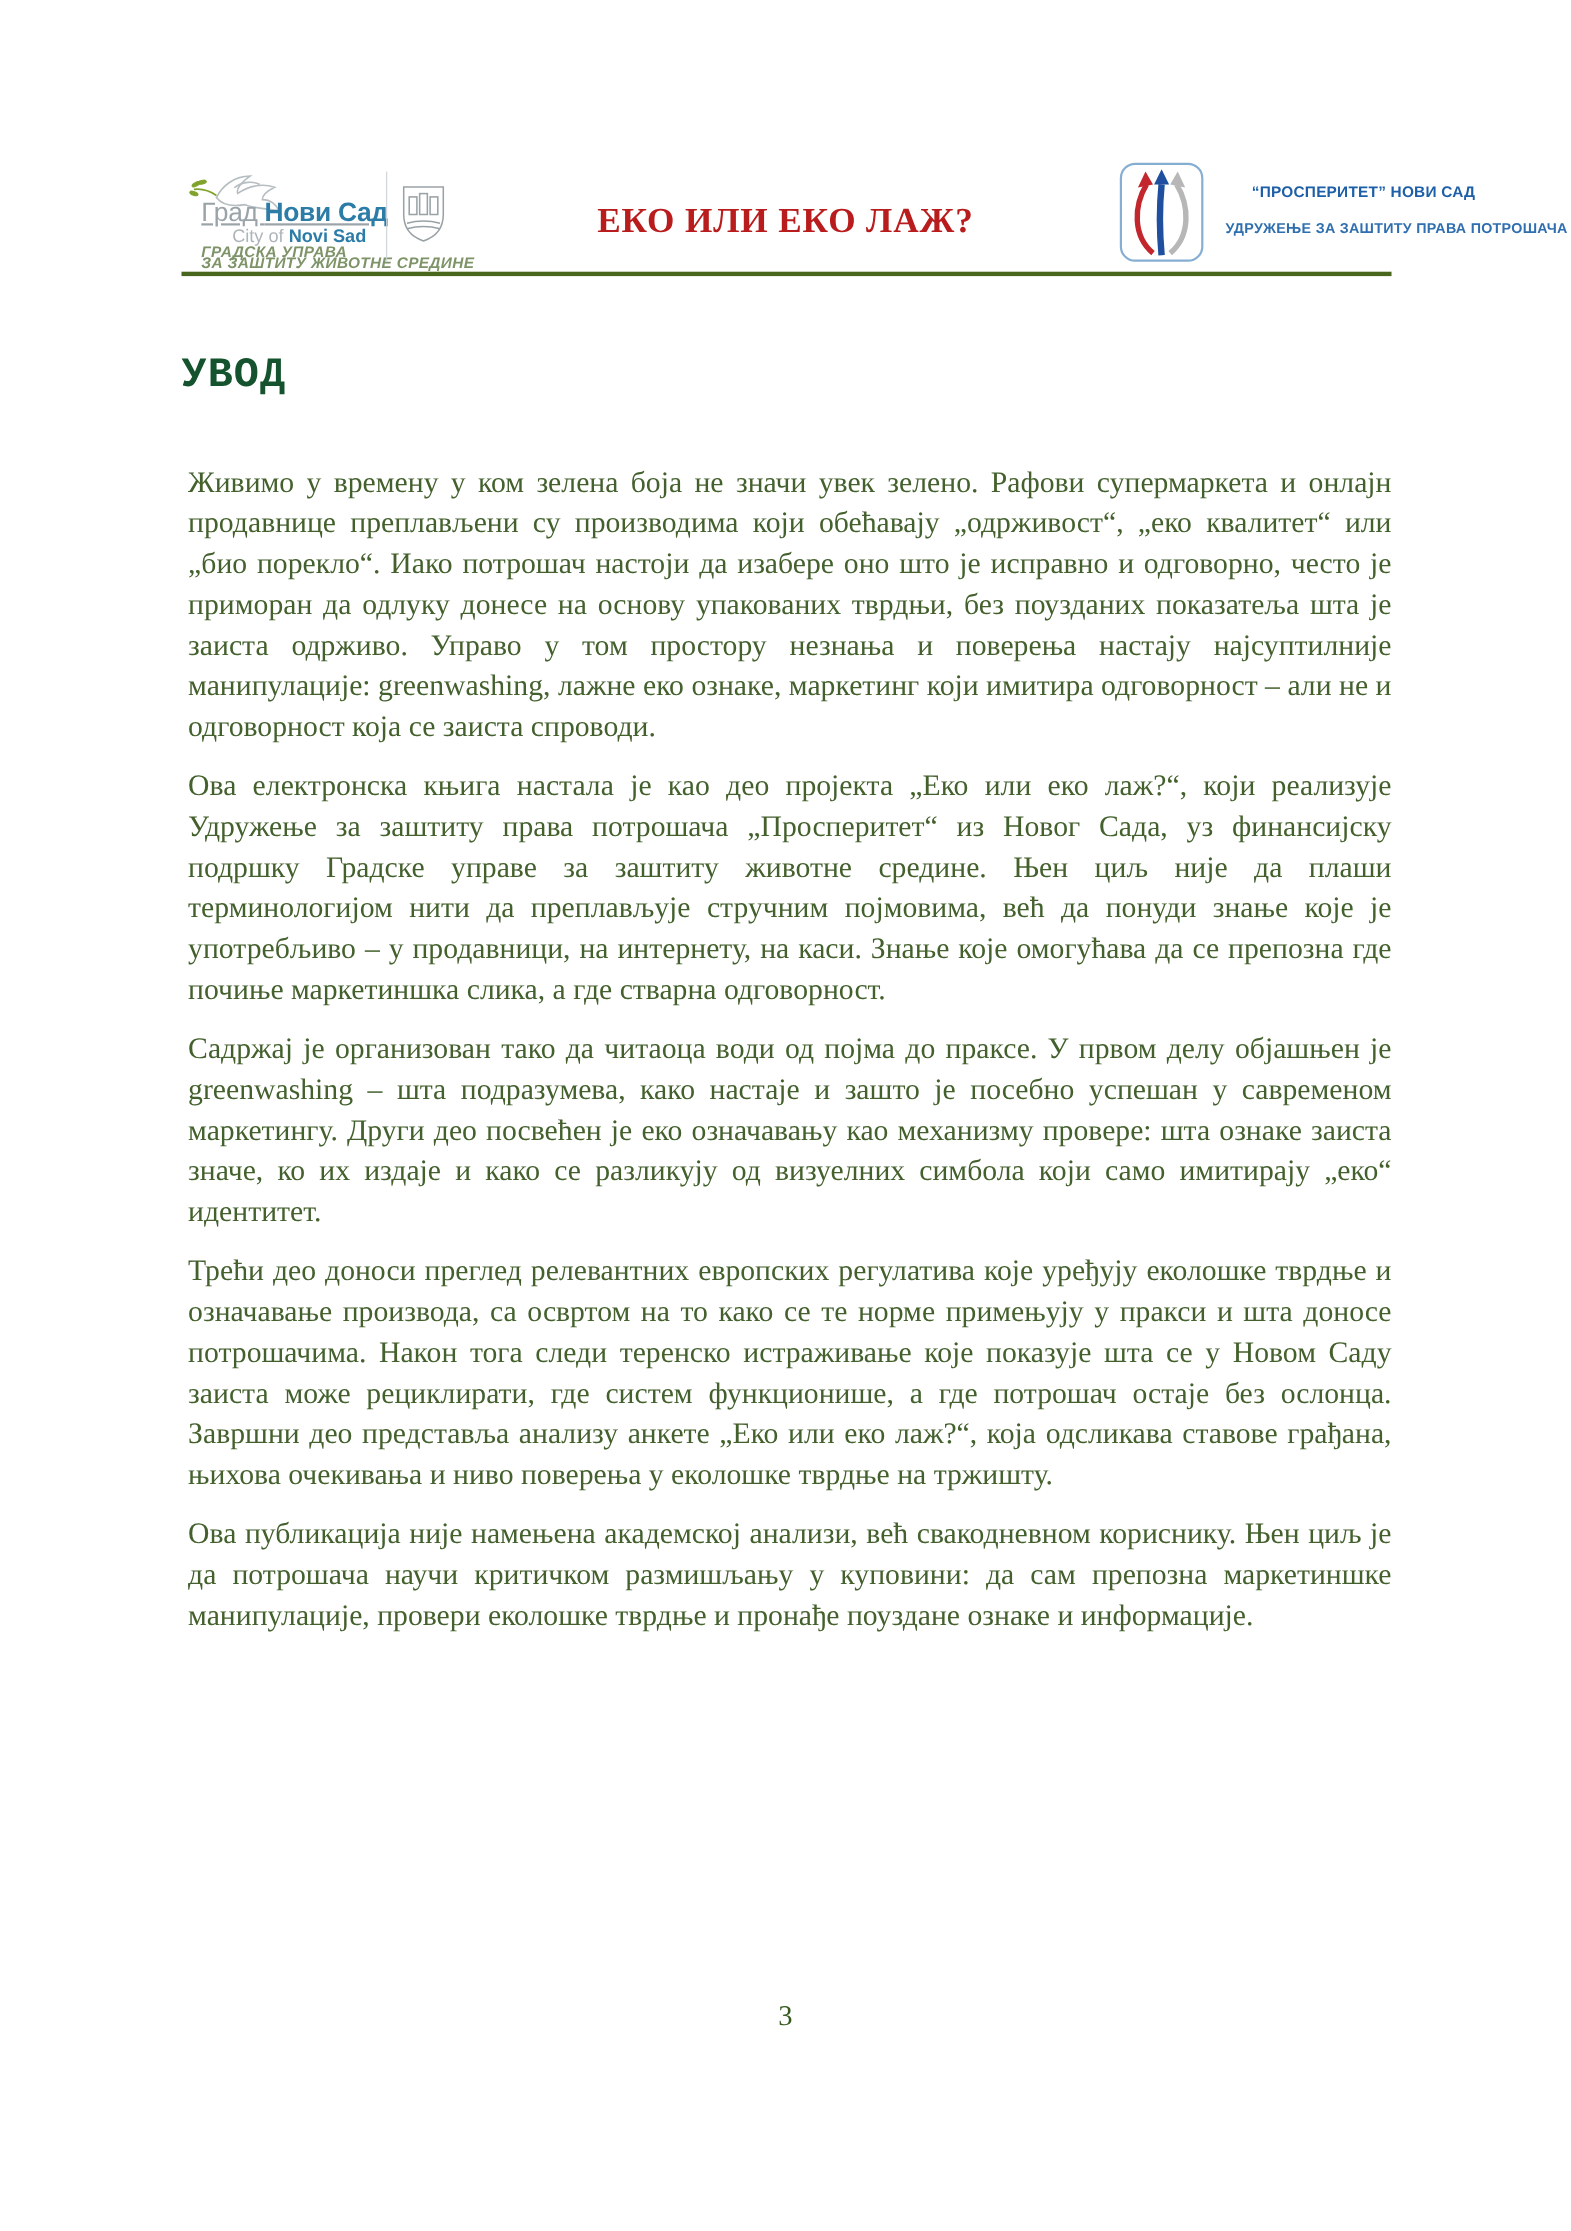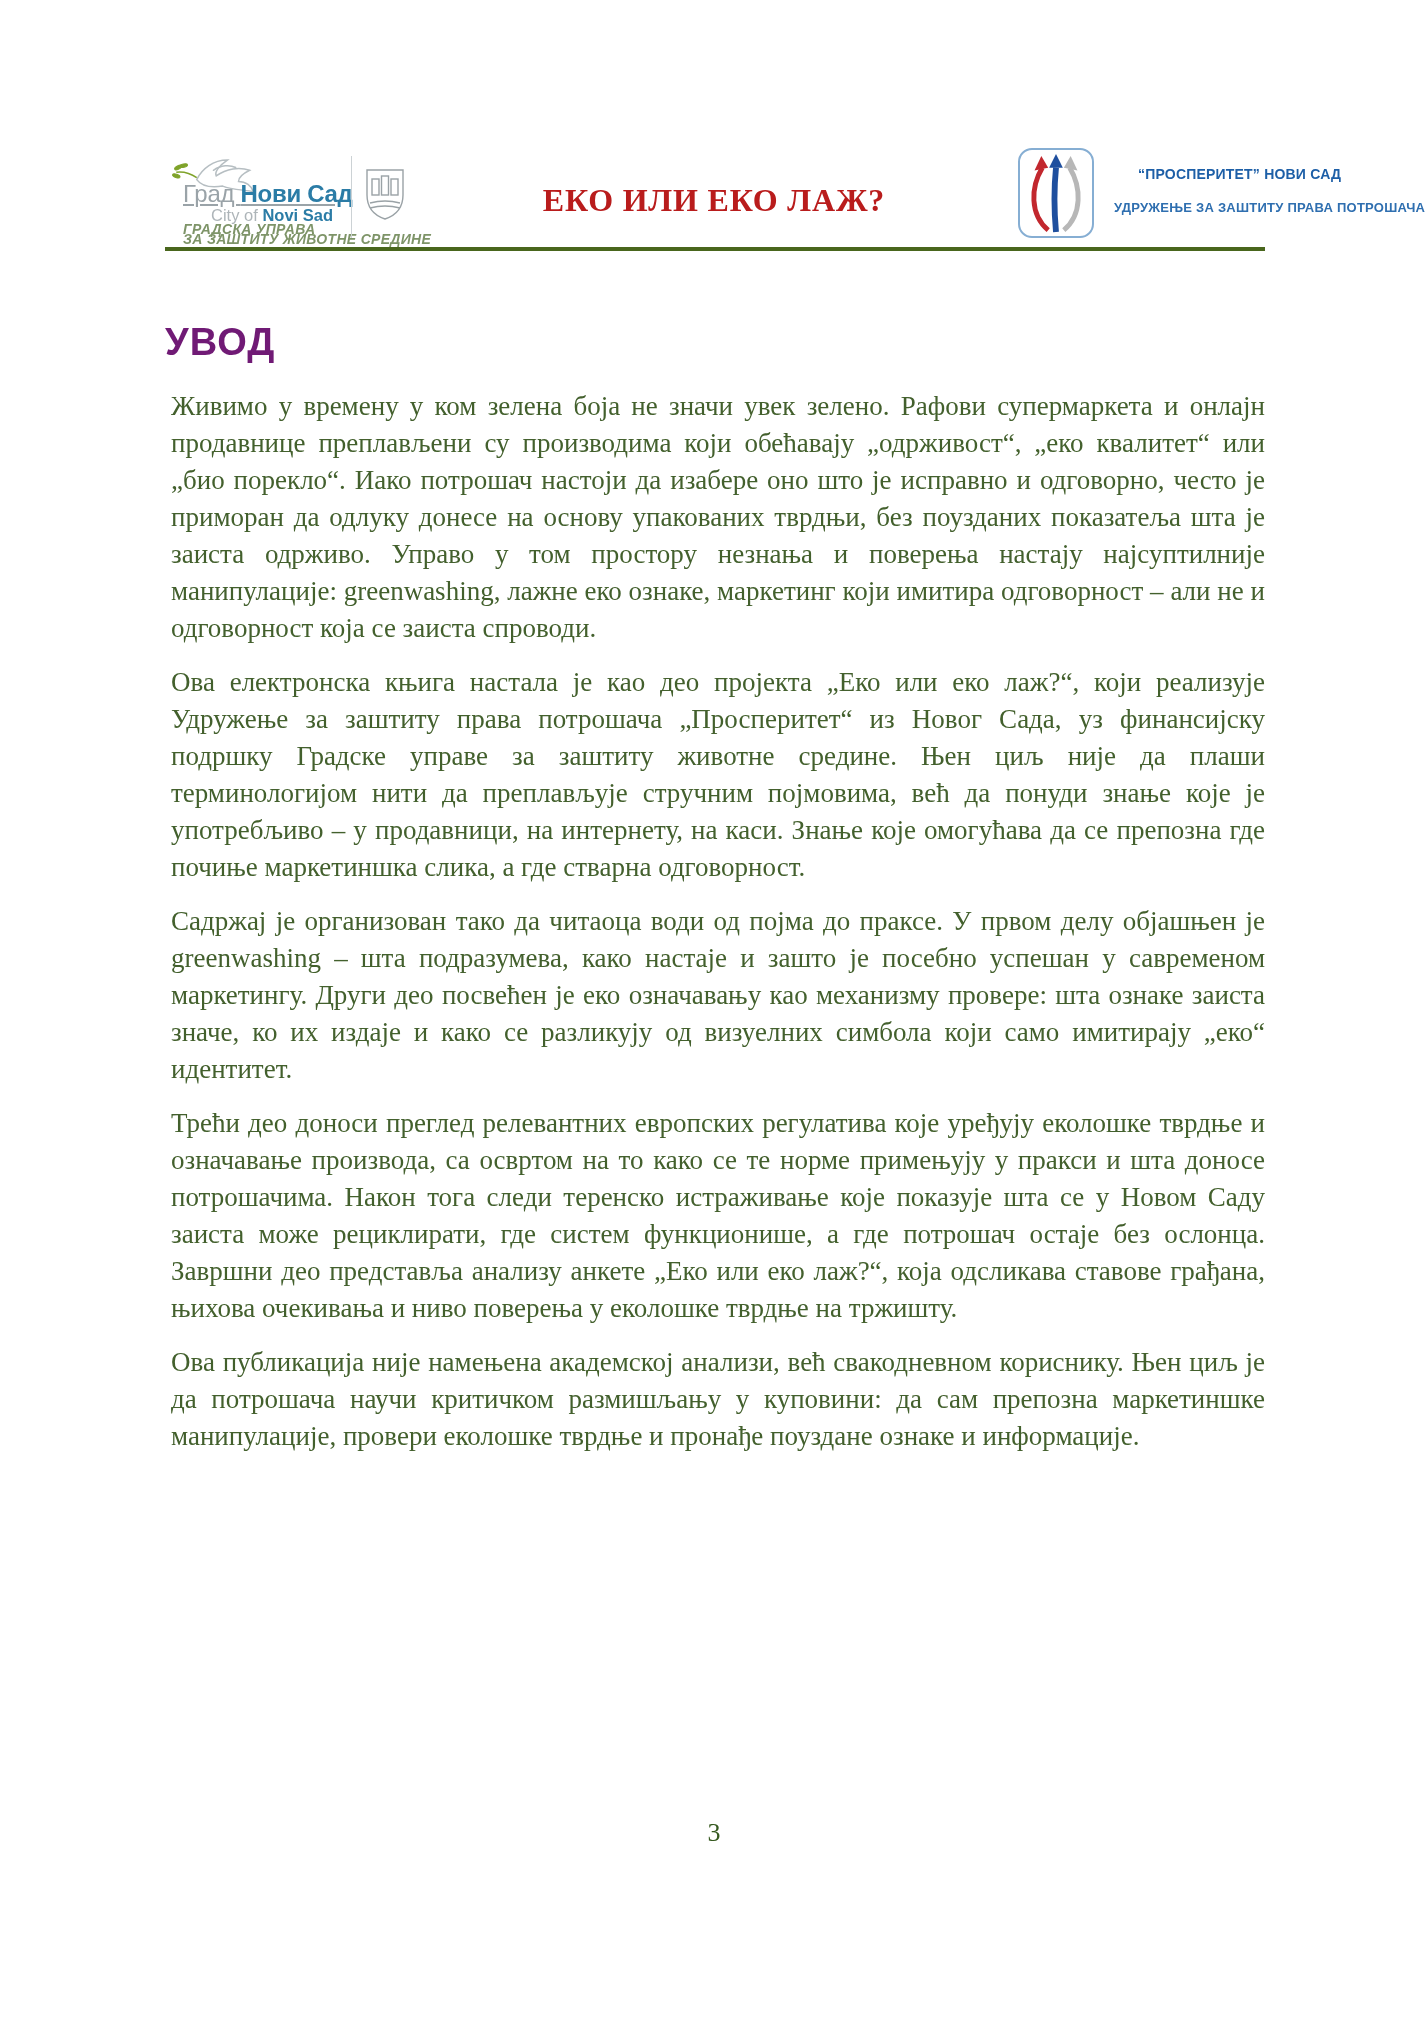--- a/index.html
+++ b/index.html
@@ -60,24 +60,24 @@
   }
 
   .header-rule {
     position: absolute; left: 165px; top: 247px; width: 1100px; height: 4px;
     background: #49661d;
   }
 
   
   .main { position: absolute; left: 165px; top: 320px; width: 1100px; }
   .section-title {
-    margin: 0 0 24px 0;
-    font-family: Liberation Sans, sans-serif;
+    margin: 0 0 56px 0;
+    font-family: Liberation Mono, monospace;
     font-size: 38px; line-height: 44px; font-weight: bold;
-    color: #701a75; letter-spacing: 1px;
+    color: #14532d; letter-spacing: 1px;
   }
   .para {
     margin: 0 0 17px 6px;
     font-size: 27px; line-height: 37px;
     color: #43602d;
     text-align: justify;
   }
 
   
   .footer { position: absolute; left: 0; right: 0; top: 1818px; text-align: center; }

